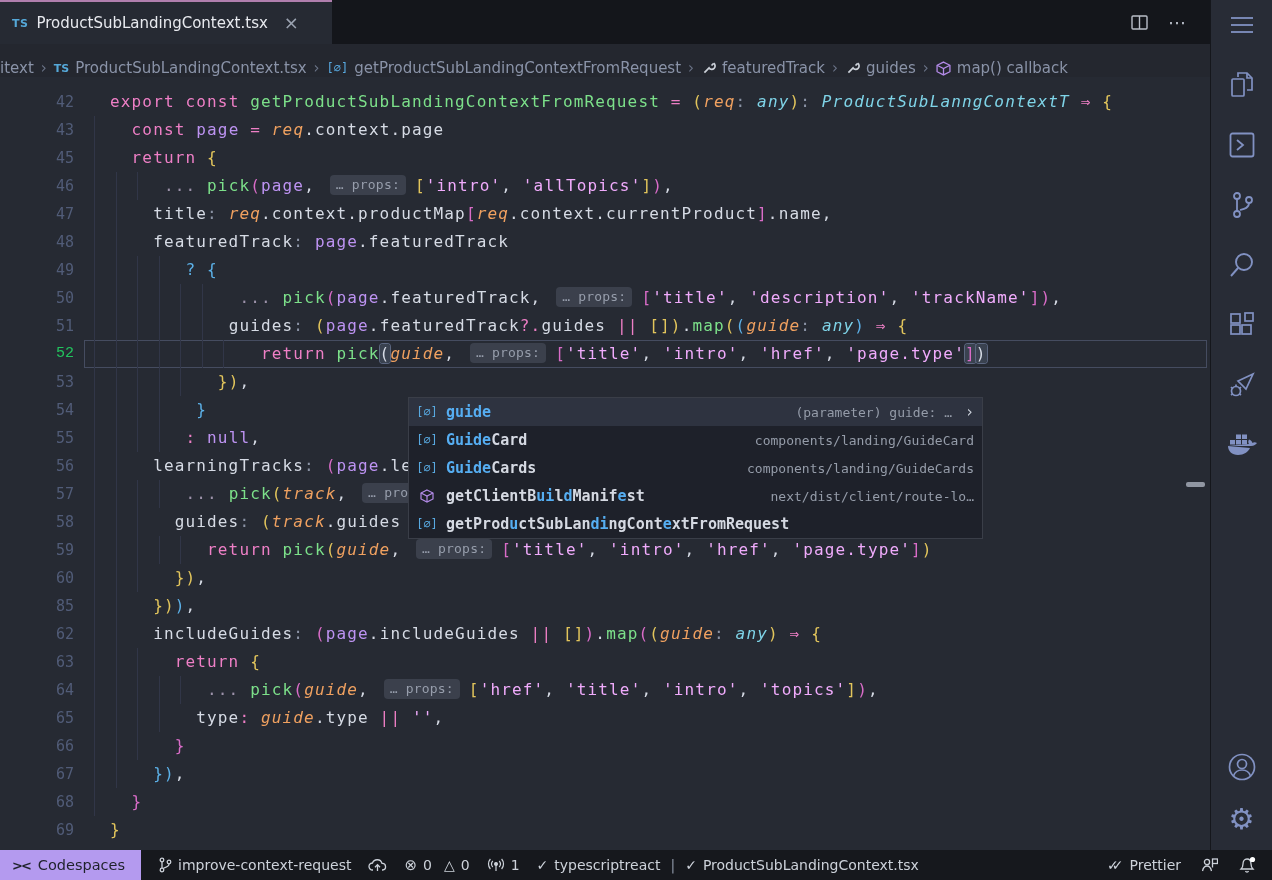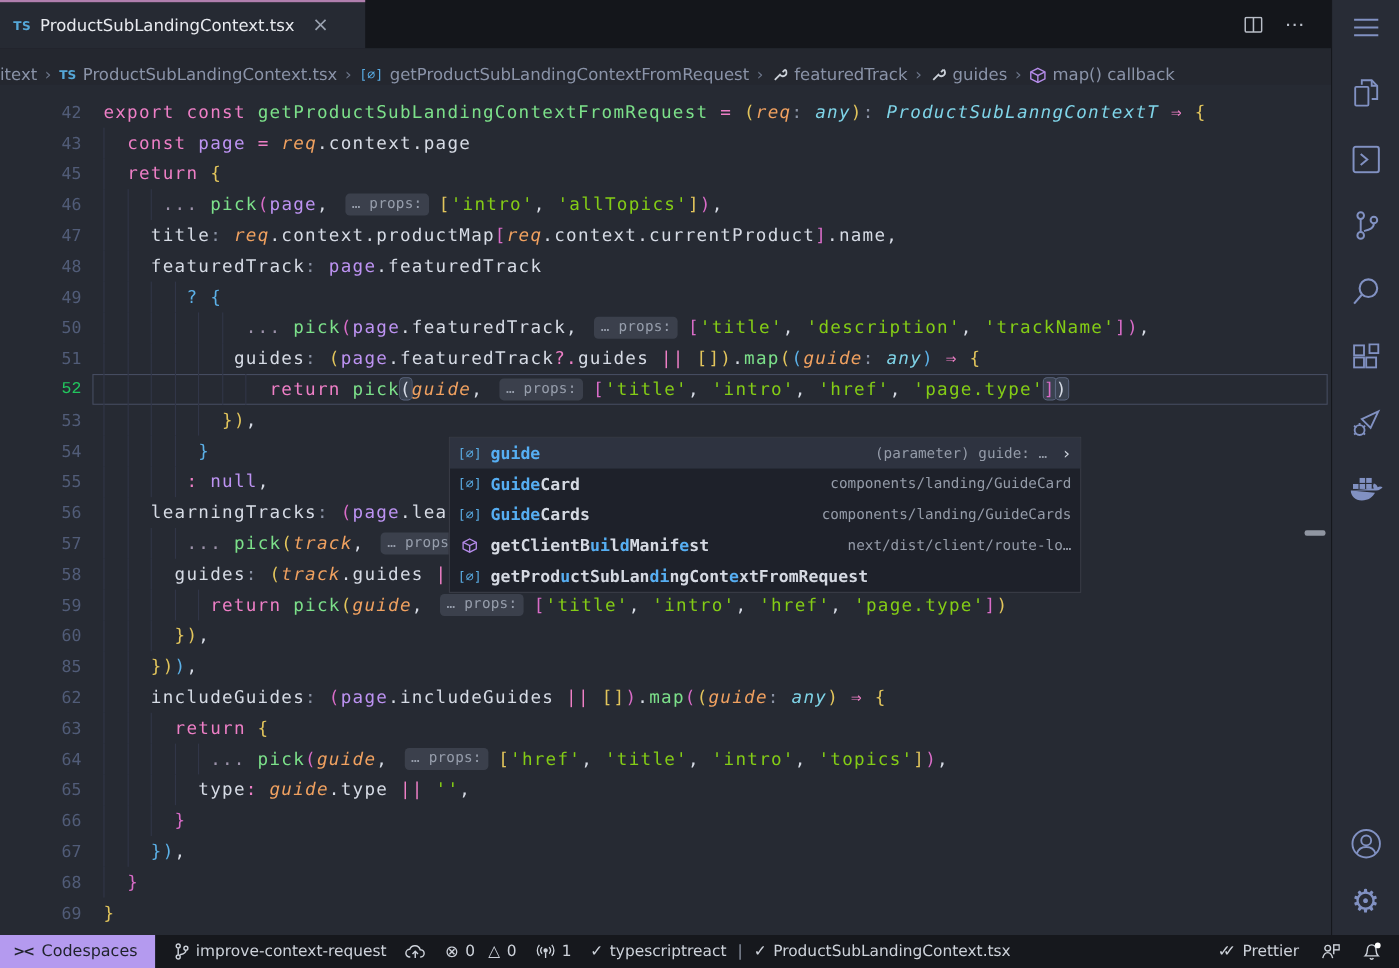--- a/index.html
+++ b/index.html
@@ -23,26 +23,26 @@
   .crumb .reficon{color:#58a9e0;font-size:12px;}
   .csep{color:#6b7488;margin:0 7px;font-size:15px;}
 
   
   .editor{position:absolute;left:0;top:77px;right:62px;bottom:30px;background:#262a33;overflow:hidden;}
   .lines{position:absolute;left:0;top:11px;right:0;}
   .line{position:relative;height:28px;font-size:16px;line-height:28px;letter-spacing:1.15px;}
   .line .ln{position:absolute;left:0;top:0;width:74px;text-align:right;color:#515c78;font-size:15px;
     font-family:"DejaVu Sans Mono",monospace;letter-spacing:0;}
   .line.cur .ln{color:#22c55e;font-family:Liberation Mono, monospace;}
-  .line .lc{position:absolute;left:94px;top:0;white-space:pre;font-family:"DejaVu Sans Mono",monospace;}
+  .line .lc{position:absolute;left:110px;top:0;white-space:pre;font-family:"DejaVu Sans Mono",monospace;}
   .line.cur::before{content:'';position:absolute;left:84px;right:3px;top:0;bottom:0;border:1px solid #454c60;box-sizing:border-box;}
   .gd{position:absolute;top:0;bottom:0;width:1px;background:#313648;}
   .tk-kw{color:#ee7fc6;} .tk-fn{color:#7ce08a;} .tk-vr{color:#bd93f2;}
   .tk-pr{color:#f0a160;font-style:italic;} .tk-ty{color:#7fd4e8;font-style:italic;}
-  .tk-st{color:#84cc16;} .tk-y{color:#e2c55c;} .tk-p{color:#d96cc8;} .tk-b{color:#5cb1e8;}
+  .tk-st{color:#f0abfc;} .tk-y{color:#e2c55c;} .tk-p{color:#d96cc8;} .tk-b{color:#5cb1e8;}
   .tk-tx{color:#d6dbe5;} .tk-pn{color:#8b93a5;} .tk-sp{color:#9d93ab;}
   .tk-in{display:inline-block;background:#3b404c;color:#979eac;font-size:13px;letter-spacing:.2px;
     border-radius:4px;padding:0 6px;margin:0 9px 0 4px;line-height:20px;vertical-align:2px;}
   .bx{background:#3a4250;box-shadow:0 0 0 1px #5c6780;border-radius:3px;}
   .ruler-mark{position:absolute;top:482px;left:1186px;width:19px;height:5px;background:#9096a2;border-radius:2px;z-index:6;}
 
   
   .suggest{position:absolute;left:408px;top:397px;width:575px;background:#1e212a;border:1px solid #3a3e48;
     box-sizing:border-box;z-index:10;}
   .sug-row{height:28px;display:flex;align-items:center;padding:0 8px 0 6px;gap:7px;

